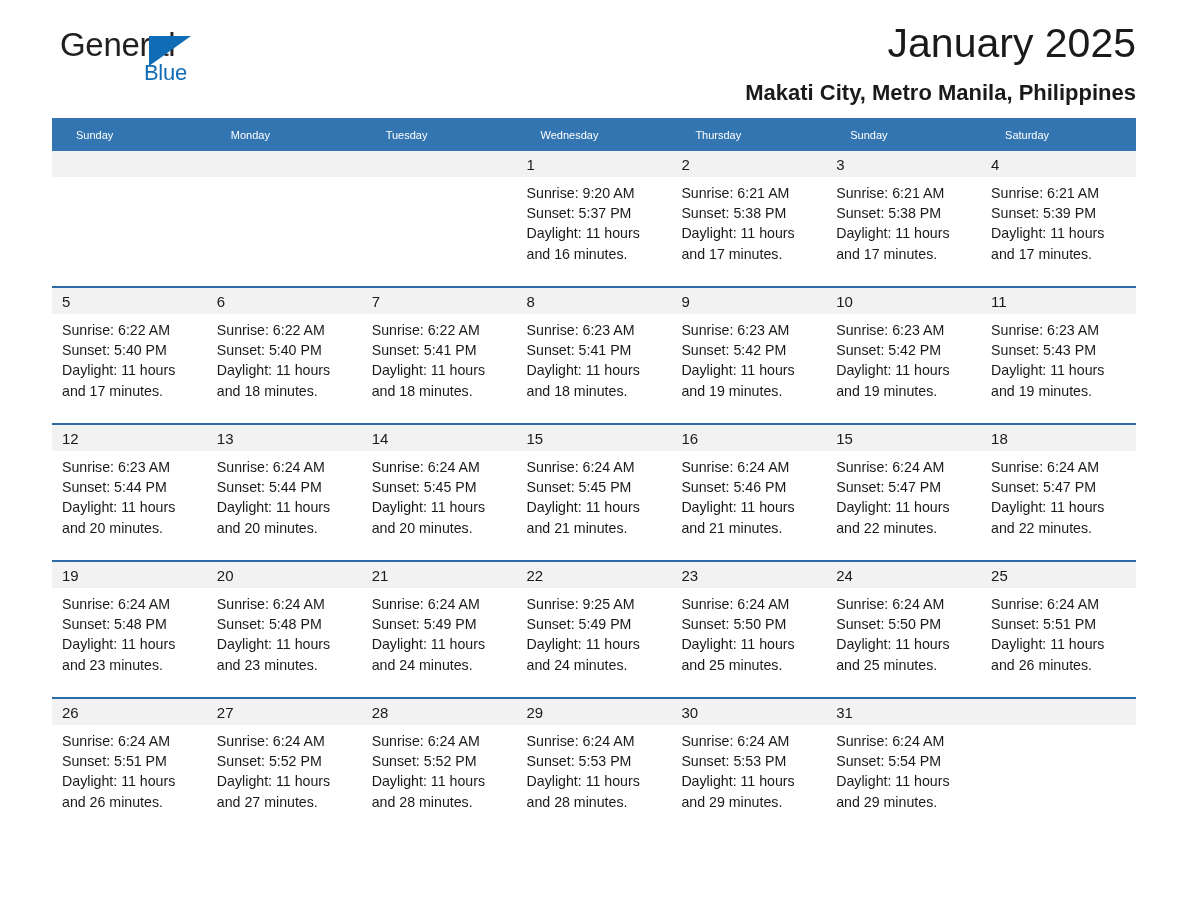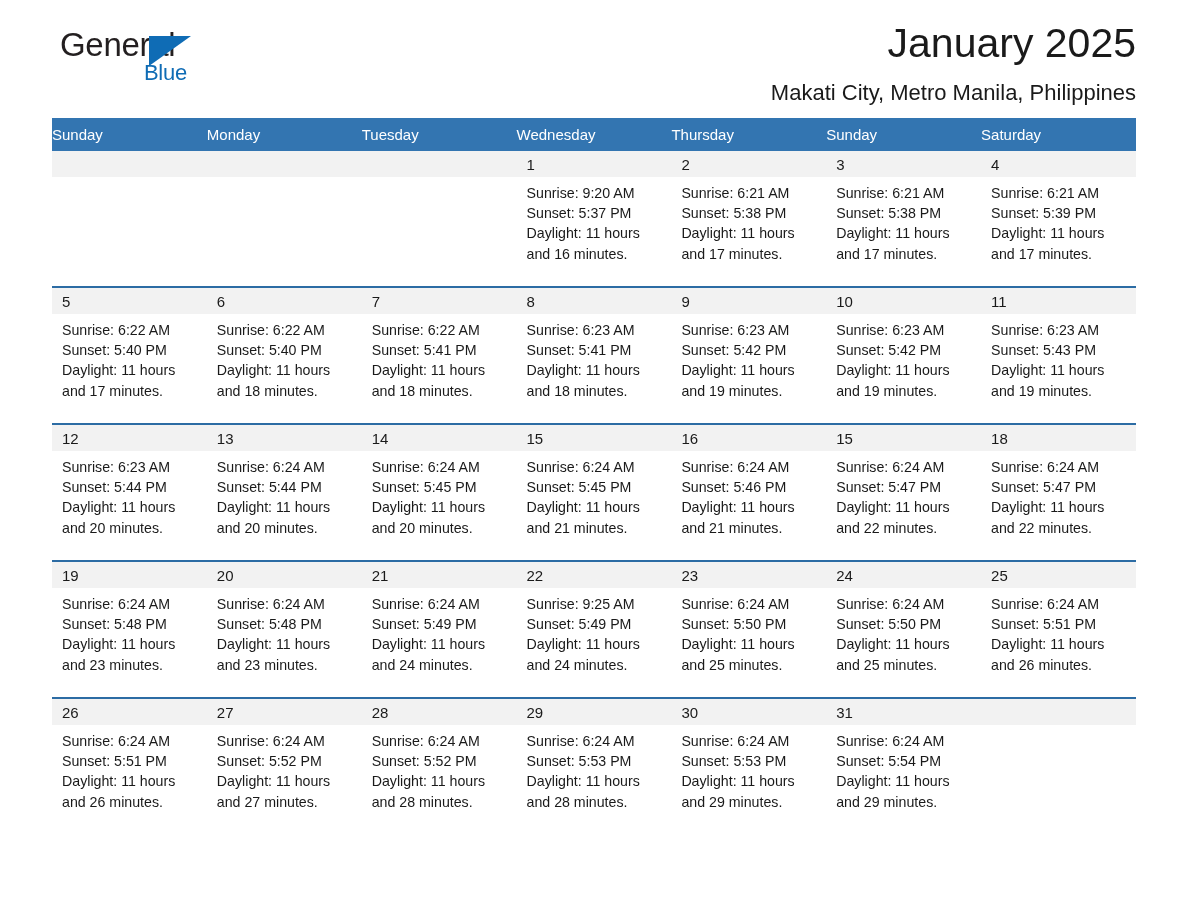--- a/index.html
+++ b/index.html
@@ -73,38 +73,39 @@
     font-size: 41px;
     color: #1a1a1a;
     line-height: 1.05;
     white-space: nowrap;
   }
   .location-title {
     font-size: 22px;
     color: #1a1a1a;
     margin-top: 14px;
     white-space: nowrap;
+    font-weight: bold;
   }
 
   
   .calendar {
     margin-top: 14px;
     width: 1084px;
     border-collapse: collapse;
     table-layout: fixed;
   }
   .calendar col { width: 154.85px; }
 
   .calendar thead th {
     background: #3375b1;
     color: #ffffff;
-    font-size: 15px;
+    font-size: 11px;
     font-weight: normal;
     text-align: left;
-    padding: 8px 0 8px 0;
+    padding: 8px 0 8px 24px;
     height: 17px;
     vertical-align: middle;
   }
 
   .week-row > td {
     vertical-align: top;
     padding: 0;
     border-top: 2px solid #2c6ca4;
     height: 125px;
   }

